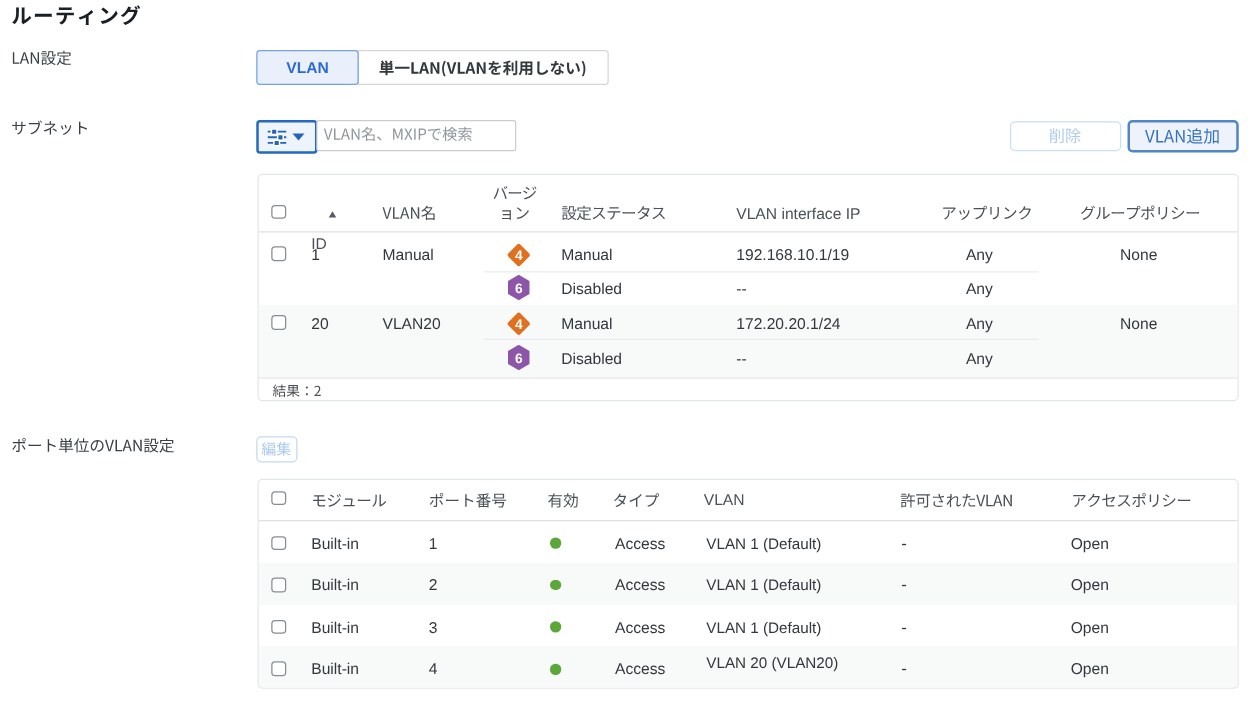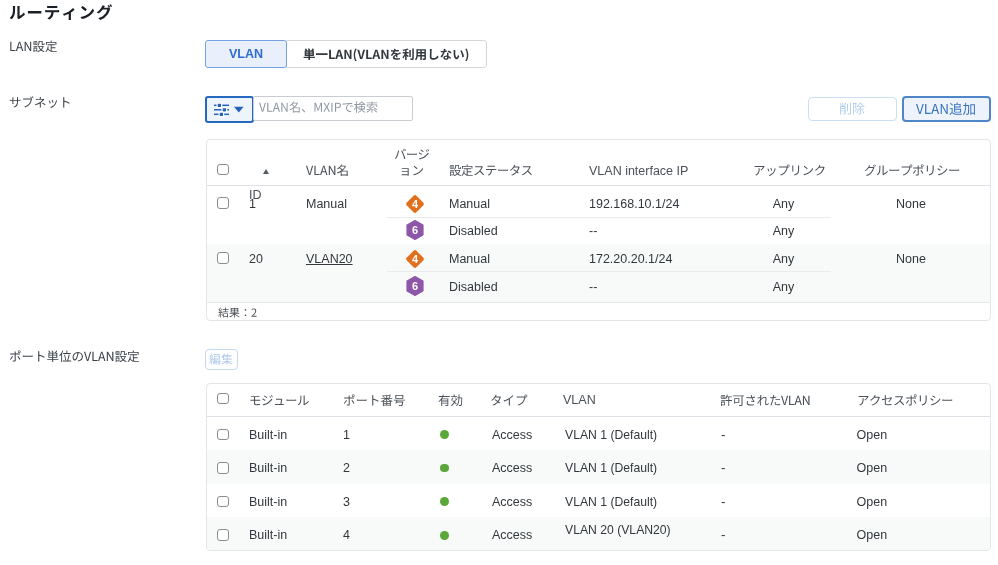--- a/index.html
+++ b/index.html
@@ -101,33 +101,33 @@
       </svg>
     </div>
 <div style="position:absolute;left:217px;top:197px;width:11.5px;height:11.5px;border:1.4px solid #878d93;border-radius:3px;background:#fff;box-sizing:border-box;"></div>
 <div style="position:absolute;top:196.0px;font:12.5px/16px 'Liberation Sans',sans-serif;color:#33383d;white-space:nowrap;left:249px;">1</div>
 <div style="position:absolute;top:196.0px;font:12.5px/16px 'Liberation Sans',sans-serif;color:#33383d;white-space:nowrap;left:306px;">Manual</div>
 <div style="position:absolute;left:403.5px;top:192.5px;"><svg width="22" height="22">
 <rect x="4.2" y="4.2" width="13.6" height="13.6" rx="2" fill="#e0701e" transform="rotate(45 11 11)"></rect>
 <text x="11" y="15.1" text-anchor="middle" font-family="Liberation Sans" font-size="11" font-weight="bold" fill="#fff">4</text>
       </svg></div>
 <div style="position:absolute;top:196.0px;font:12.5px/16px 'Liberation Sans',sans-serif;color:#33383d;white-space:nowrap;left:449px;">Manual</div>
-<div style="position:absolute;top:196.0px;font:12.5px/16px 'Liberation Sans',sans-serif;color:#33383d;white-space:nowrap;left:589px;">192.168.10.1/24</div>
+<div style="position:absolute;top:196.0px;font:12.5px/16px 'Liberation Sans',sans-serif;color:#33383d;white-space:nowrap;left:589px;">192.168.10.1/19</div>
 <div style="position:absolute;top:196.0px;font:12.5px/16px 'Liberation Sans',sans-serif;color:#33383d;white-space:nowrap;left:783.5px;transform:translateX(-50%);">Any</div>
 <div style="position:absolute;top:195.5px;font:12.5px/16px 'Liberation Sans',sans-serif;color:#33383d;white-space:nowrap;left:911px;transform:translateX(-50%);">None</div>
 <div style="position:absolute;left:405.5px;top:220px;"><svg width="18" height="20">
 <path d="M9 0.7 L16.9 5.2 L16.9 14.8 L9 19.3 L1.1 14.8 L1.1 5.2 Z" fill="#8d56a8" stroke="#8d56a8" stroke-width="1.4" stroke-linejoin="round"></path>
 <text x="9" y="14.1" text-anchor="middle" font-family="Liberation Sans" font-size="11" font-weight="bold" fill="#fff">6</text>
       </svg></div>
 <div style="position:absolute;top:222.5px;font:12.5px/16px 'Liberation Sans',sans-serif;color:#33383d;white-space:nowrap;left:449px;">Disabled</div>
 <div style="position:absolute;top:222.5px;font:12.5px/16px 'Liberation Sans',sans-serif;color:#33383d;white-space:nowrap;left:589px;">--</div>
 <div style="position:absolute;top:222.5px;font:12.5px/16px 'Liberation Sans',sans-serif;color:#33383d;white-space:nowrap;left:783.5px;transform:translateX(-50%);">Any</div>
 <div style="position:absolute;left:217px;top:252px;width:11.5px;height:11.5px;border:1.4px solid #878d93;border-radius:3px;background:#fff;box-sizing:border-box;"></div>
 <div style="position:absolute;top:251.0px;font:12.5px/16px 'Liberation Sans',sans-serif;color:#33383d;white-space:nowrap;left:249px;">20</div>
-<div style="position:absolute;top:251.0px;font:12.5px/16px 'Liberation Sans',sans-serif;color:#33383d;white-space:nowrap;left:306px;text-decoration:underline;">VLAN20</div>
+<div style="position:absolute;top:251.0px;font:12.5px/16px 'Liberation Sans',sans-serif;color:#33383d;white-space:nowrap;left:306px;">VLAN20</div>
 <div style="position:absolute;left:403.5px;top:247.5px;"><svg width="22" height="22">
 <rect x="4.2" y="4.2" width="13.6" height="13.6" rx="2" fill="#e0701e" transform="rotate(45 11 11)"></rect>
 <text x="11" y="15.1" text-anchor="middle" font-family="Liberation Sans" font-size="11" font-weight="bold" fill="#fff">4</text>
       </svg></div>
 <div style="position:absolute;top:251.0px;font:12.5px/16px 'Liberation Sans',sans-serif;color:#33383d;white-space:nowrap;left:449px;">Manual</div>
 <div style="position:absolute;top:251.0px;font:12.5px/16px 'Liberation Sans',sans-serif;color:#33383d;white-space:nowrap;left:589px;">172.20.20.1/24</div>
 <div style="position:absolute;top:251.0px;font:12.5px/16px 'Liberation Sans',sans-serif;color:#33383d;white-space:nowrap;left:783.5px;transform:translateX(-50%);">Any</div>
 <div style="position:absolute;top:251.0px;font:12.5px/16px 'Liberation Sans',sans-serif;color:#33383d;white-space:nowrap;left:911px;transform:translateX(-50%);">None</div>
 <div style="position:absolute;left:405.5px;top:276px;"><svg width="18" height="20">
 <path d="M9 0.7 L16.9 5.2 L16.9 14.8 L9 19.3 L1.1 14.8 L1.1 5.2 Z" fill="#8d56a8" stroke="#8d56a8" stroke-width="1.4" stroke-linejoin="round"></path>

